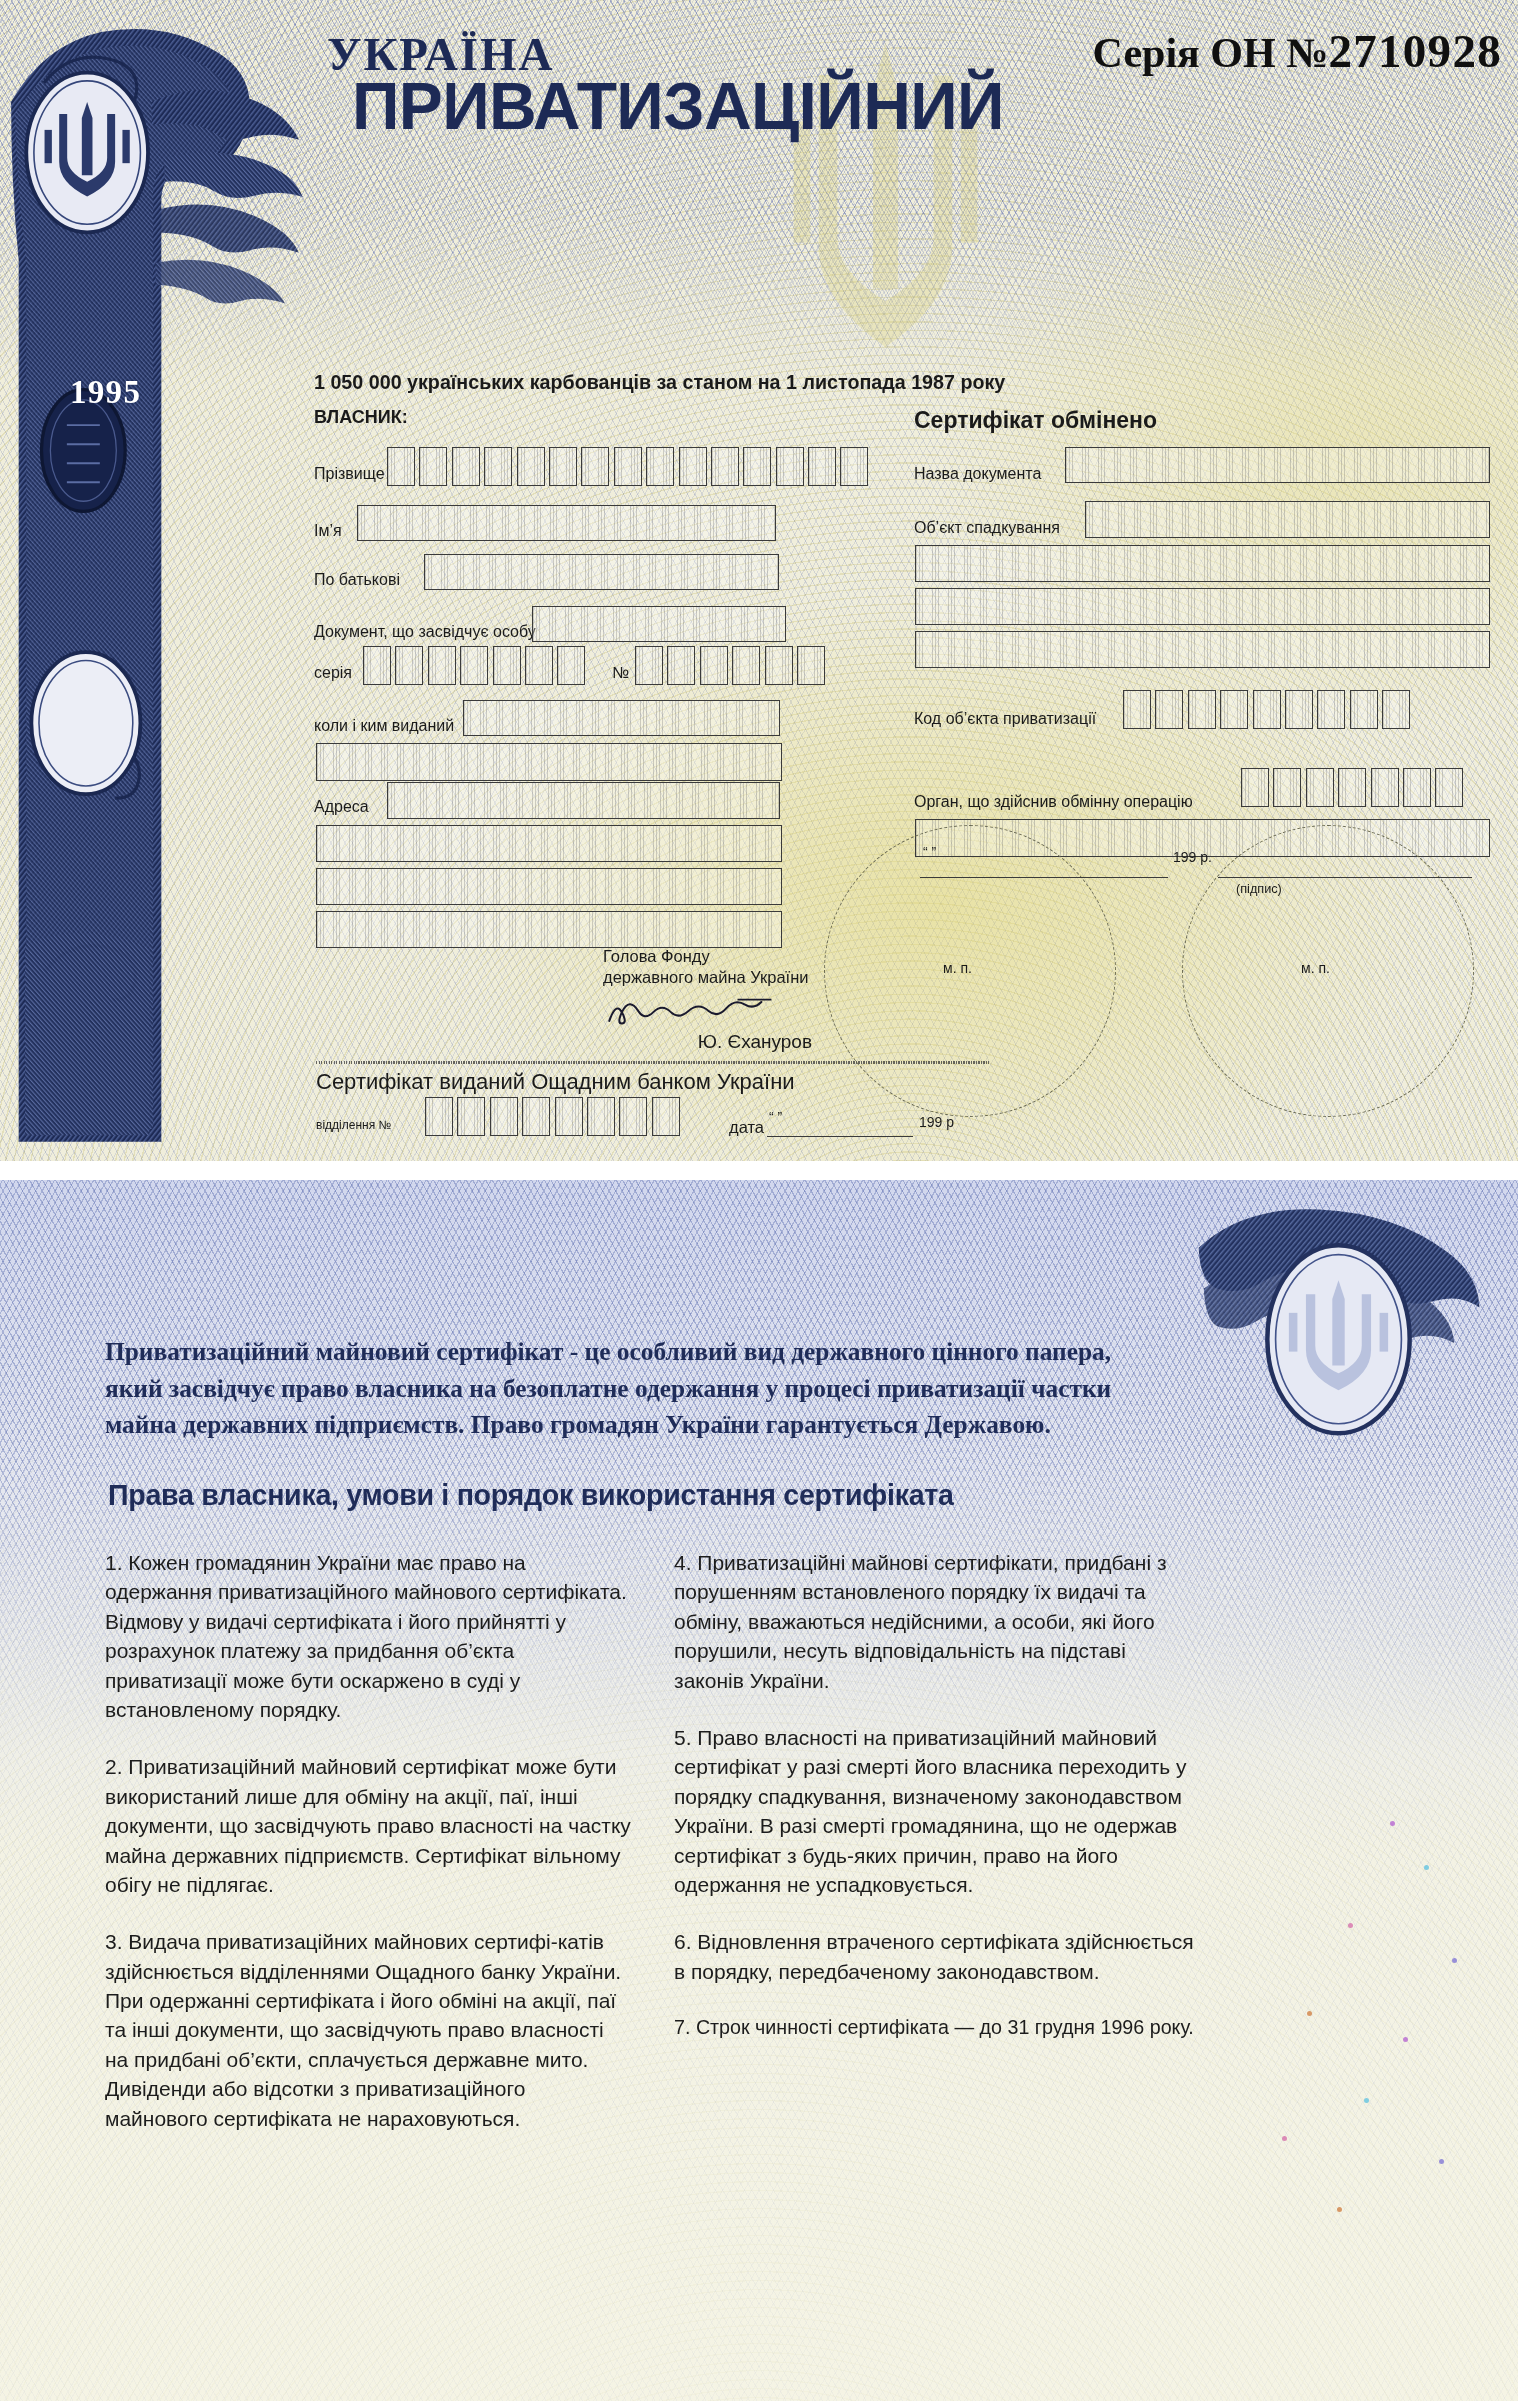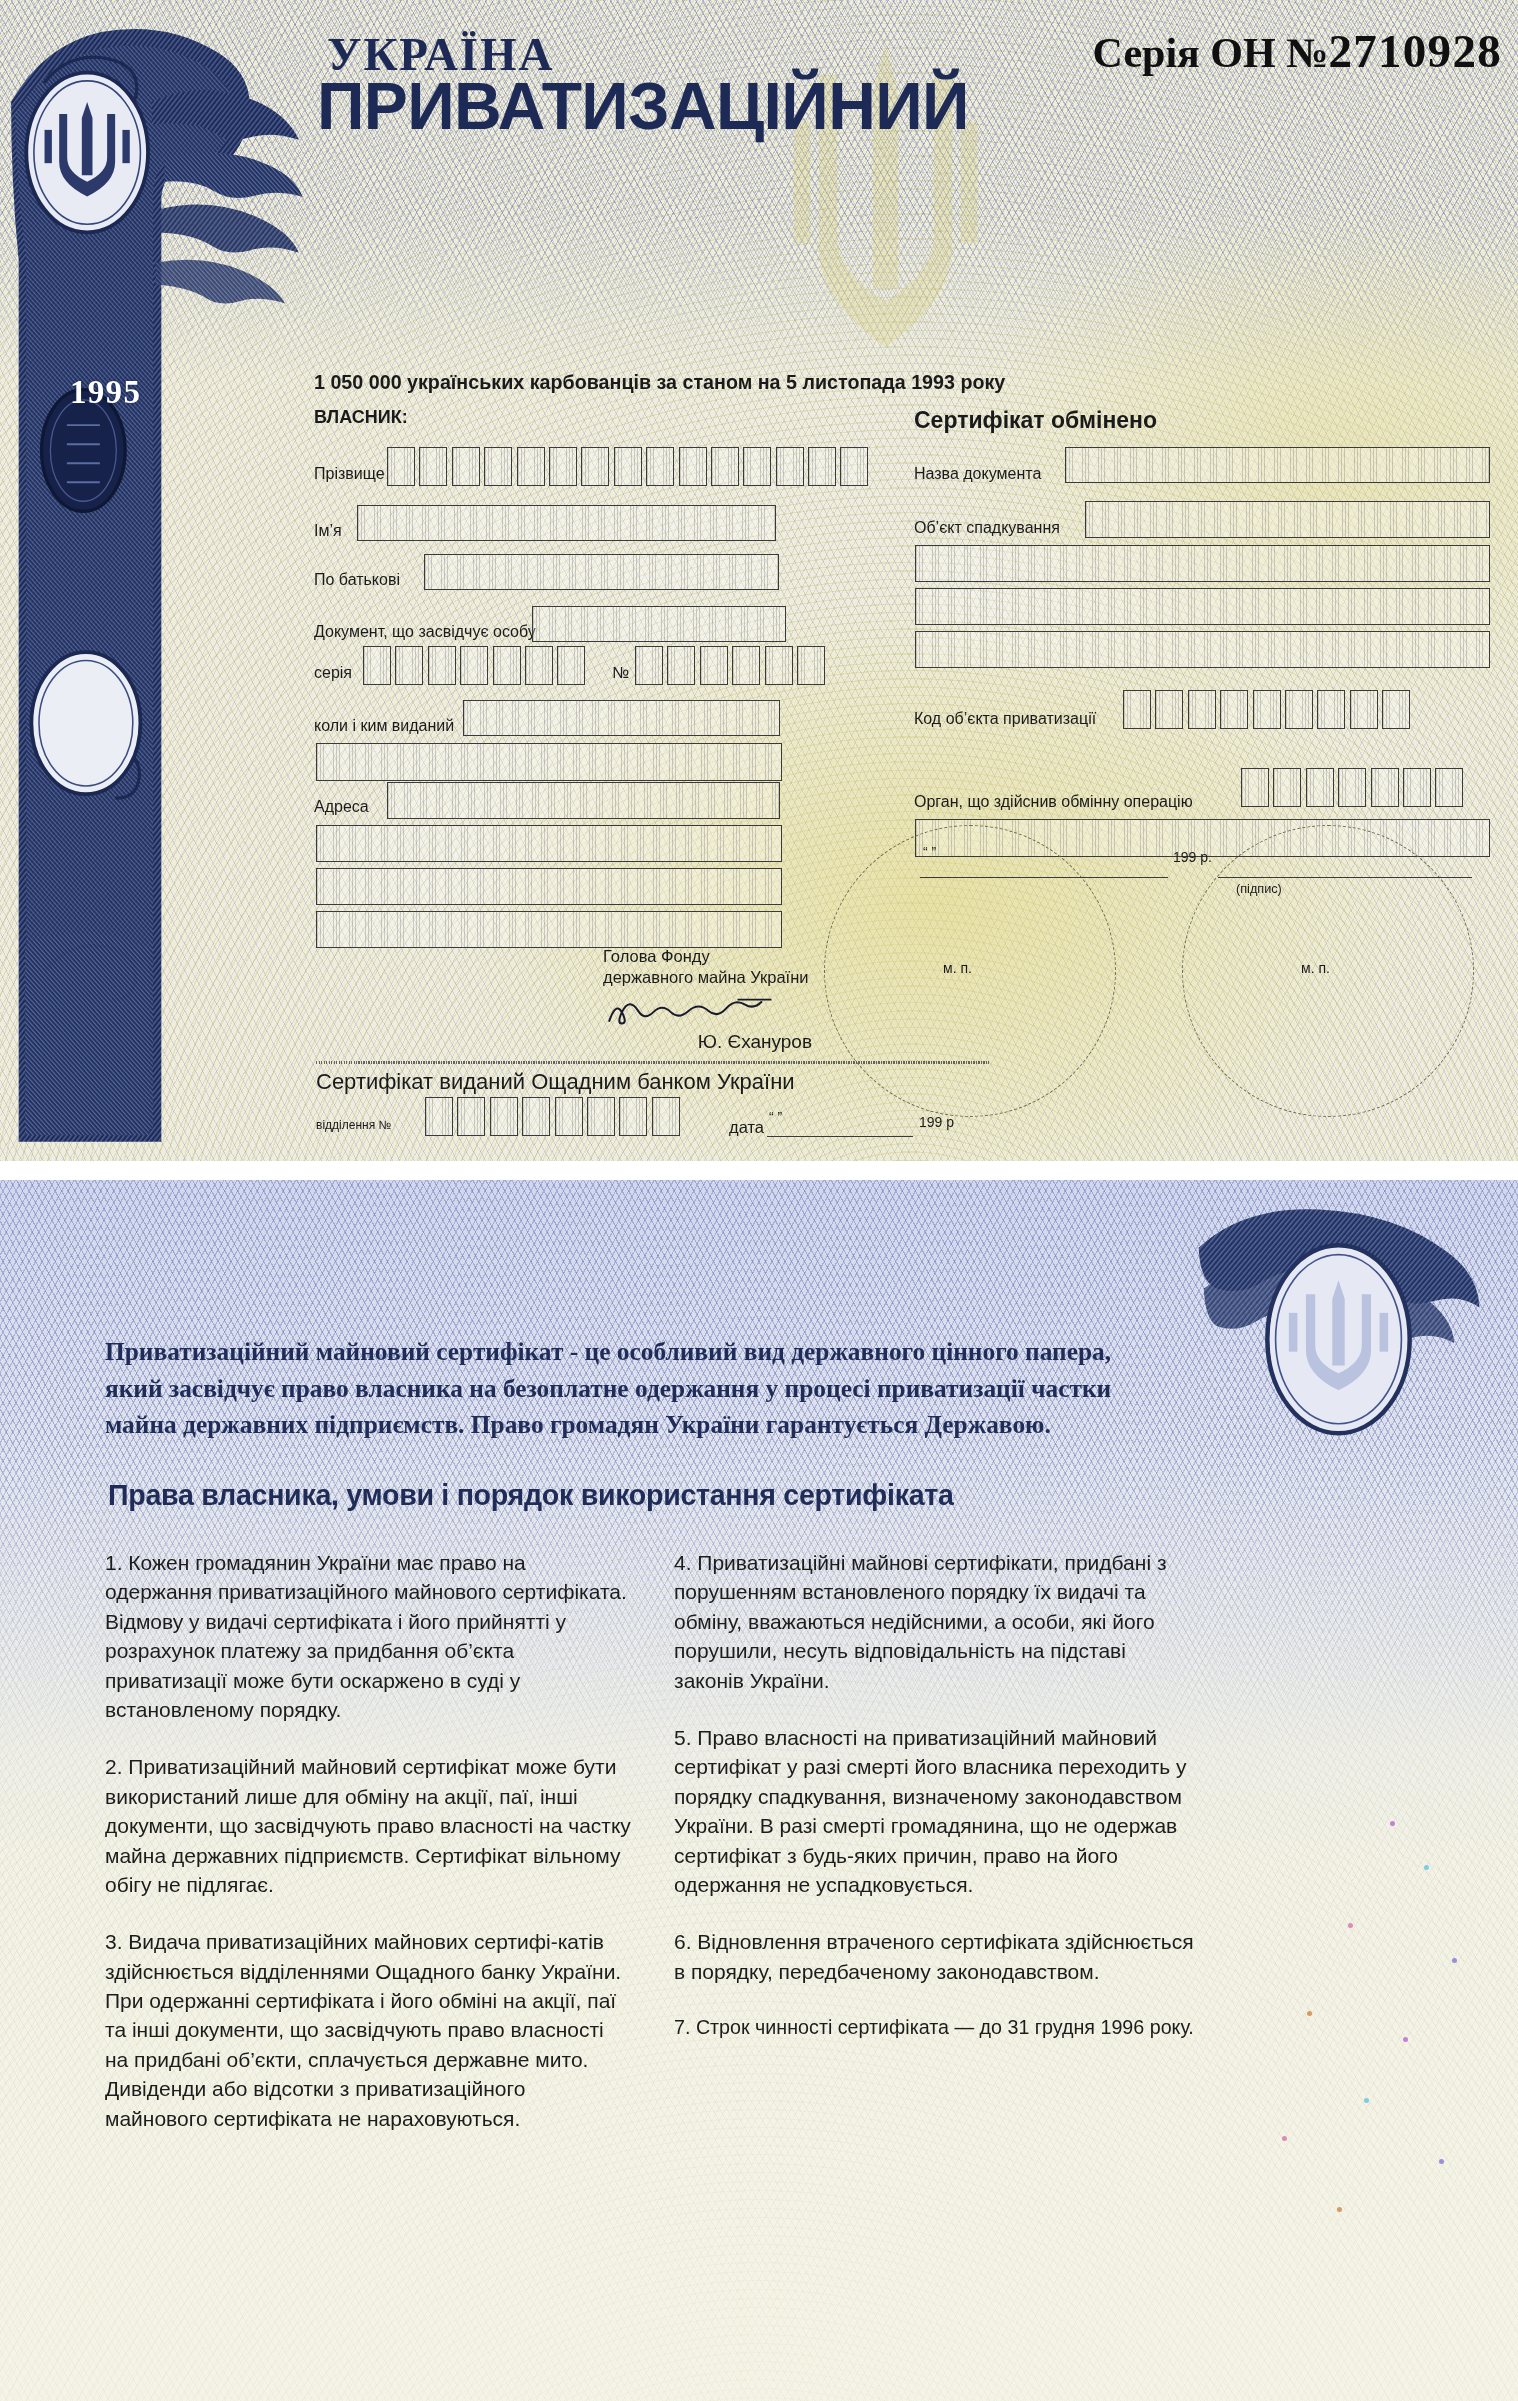--- a/index.html
+++ b/index.html
@@ -61,20 +61,21 @@
     position:absolute; right:16px; top:24px;
     font-family:"Liberation Serif", serif; font-weight:bold;
     font-size:42px; color:#101010; white-space:nowrap;
   }
   .hdr-serial .num { font-size:47px; letter-spacing:1.3px; }
   .hdr-title {
     position:absolute; left:317px; top:76px; width:1066px;
     font-family:"Liberation Sans", sans-serif; font-weight:bold;
     font-size:66px; line-height:.93; color:#1d2a55;
     letter-spacing:-0.6px;
+    padding-left:35px;
   }
 
   .valueline {
     position:absolute; left:314px; top:371px;
     font-family:"Liberation Sans", sans-serif; font-weight:bold;
     font-size:19.7px; color:#1a1a1a; white-space:nowrap;
   }
   .vlasnyk {
     position:absolute; left:314px; top:407px;
     font-family:"Liberation Sans", sans-serif; font-weight:bold;
@@ -256,21 +257,21 @@
 
   <div class="hdr-serial">
     <span>Серія ОН</span>
     <span>№</span><span class="num">2710928</span>
   </div>
 
   <div class="hdr-title">
     <div>ПРИВАТИЗАЦІЙНИЙ</div>
   </div>
 
-  <div class="valueline">1 050 000 українських карбованців за станом на 5 листопада 1993 року</div>
+  <div class="valueline">1 050 000 українських карбованців за станом на 1 листопада 1987 року</div>
   <div class="vlasnyk">ВЛАСНИК:</div>
   <div class="obmineno">Сертифікат обмінено</div>
 
   <div class="flabel" style="left:314px; top:465px;">Прізвище</div>
   <div class="cellrow" id="row-surname" style="left:387px; top:447px;">
       <div class="cell" style="width: 28px; height: 39px;"></div>
       <div class="cell" style="width: 28px; height: 39px;"></div>
       <div class="cell" style="width: 28px; height: 39px;"></div>
       <div class="cell" style="width: 28px; height: 39px;"></div>
       <div class="cell" style="width: 28px; height: 39px;"></div>

